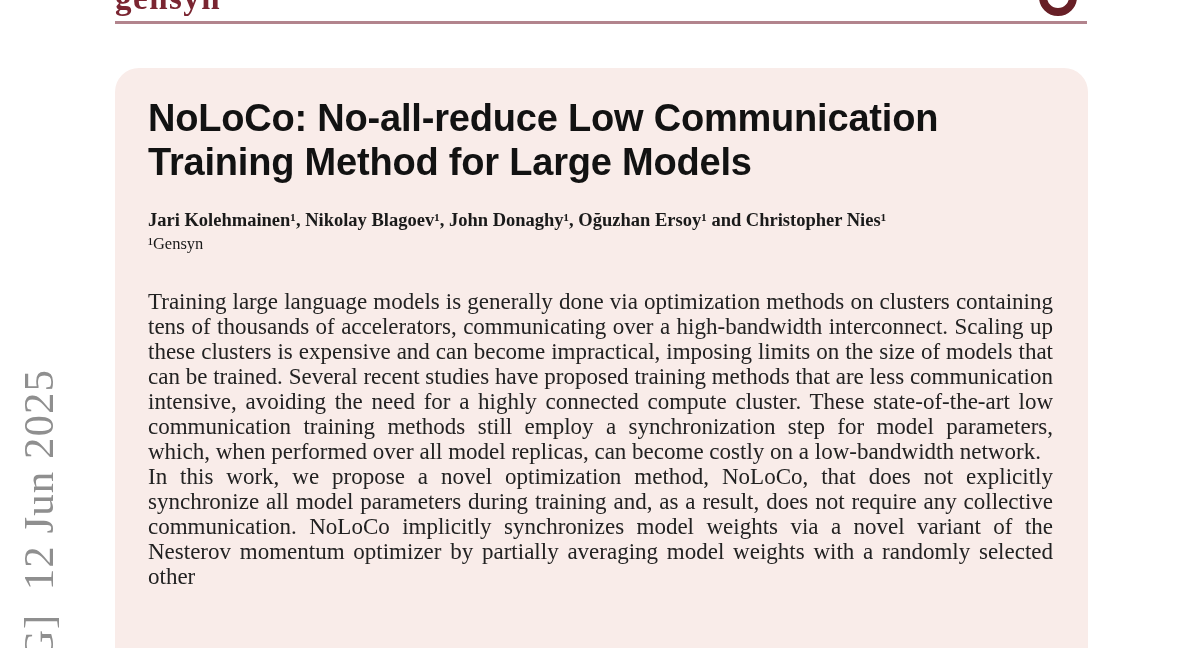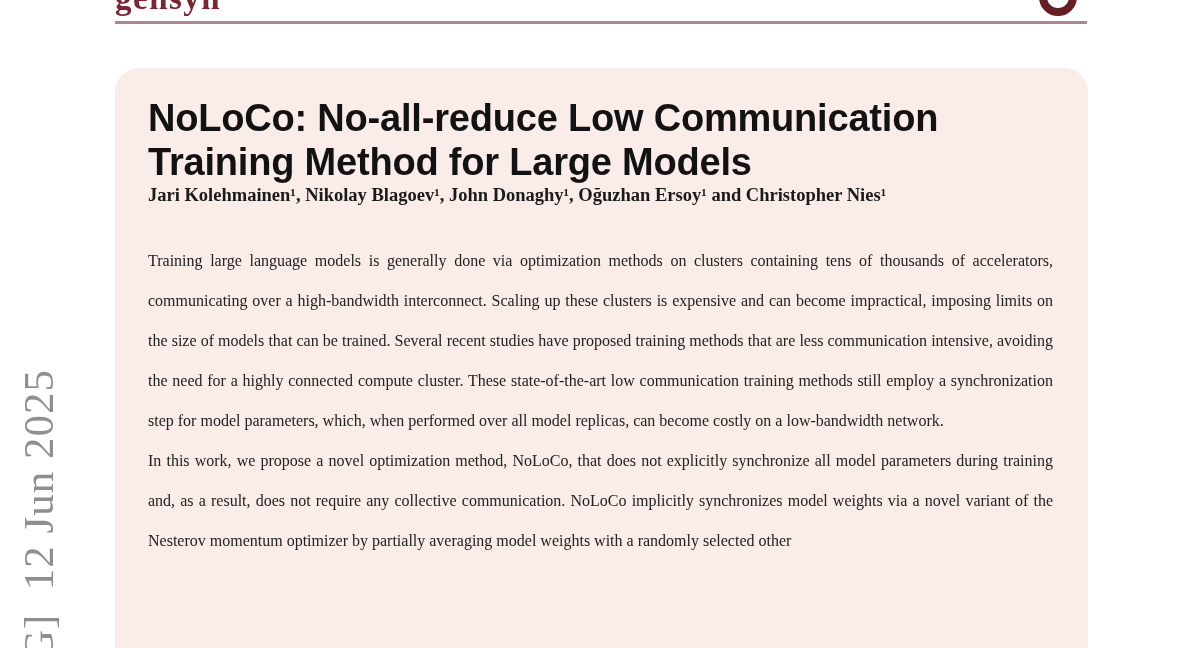--- a/index.html
+++ b/index.html
@@ -68,33 +68,34 @@
   .paper-title {
     font-family: Liberation Sans, sans-serif;
     font-size: 38px;
     font-weight: 700;
     line-height: 1.17;
     color: #121212;
     letter-spacing: -0.2px;
     max-width: 900px;
   }
   .paper-authors {
+    margin-top: 25px;
     font-size: 18.5px;
     font-weight: 700;
     color: #1a1a1a;
   }
   .paper-affiliation {
     margin-top: 3px;
     font-size: 16.5px;
     color: #1a1a1a;
   }
   .paper-abstract {
     margin-top: 35px;
-    font-size: 16px;
-    line-height: 40px;
+    font-size: 23px;
+    line-height: 25px;
     text-align: justify;
     hyphens: auto;
     -webkit-hyphens: auto;
     color: #222222;
     max-width: 907px;
   }
 </style>
 </head>
 <body>
 
@@ -104,18 +105,19 @@
 
 <div class="ring-logo"></div>
 
 <div class="arxiv-stamp">G]  12 Jun 2025</div>
 
 <div class="paper-card">
   <h1 class="paper-title">NoLoCo: No-all-reduce Low Communication Training Method for Large Models</h1>
 
   <div class="paper-authors">Jari Kolehmainen¹, Nikolay Blagoev¹, John Donaghy¹, Oğuzhan Ersoy¹ and Christopher Nies¹</div>
 
+  <div class="paper-affiliation">¹Gensyn</div>
 
   <div class="paper-abstract">
     <p>Training large language models is generally done via optimization methods on clusters containing tens of thousands of accelerators, communicating over a high-bandwidth interconnect. Scaling up these clusters is expensive and can become impractical, imposing limits on the size of models that can be trained. Several recent studies have proposed training methods that are less communication intensive, avoiding the need for a highly connected compute cluster. These state-of-the-art low communication training methods still employ a synchronization step for model parameters, which, when performed over all model replicas, can become costly on a low-bandwidth network.</p>
     <p>In this work, we propose a novel optimization method, NoLoCo, that does not explicitly synchronize all model parameters during training and, as a result, does not require any collective communication. NoLoCo implicitly synchronizes model weights via a novel variant of the Nesterov momentum optimizer by partially averaging model weights with a randomly selected other</p>
   </div>
 </div>
 
 </body></html>

